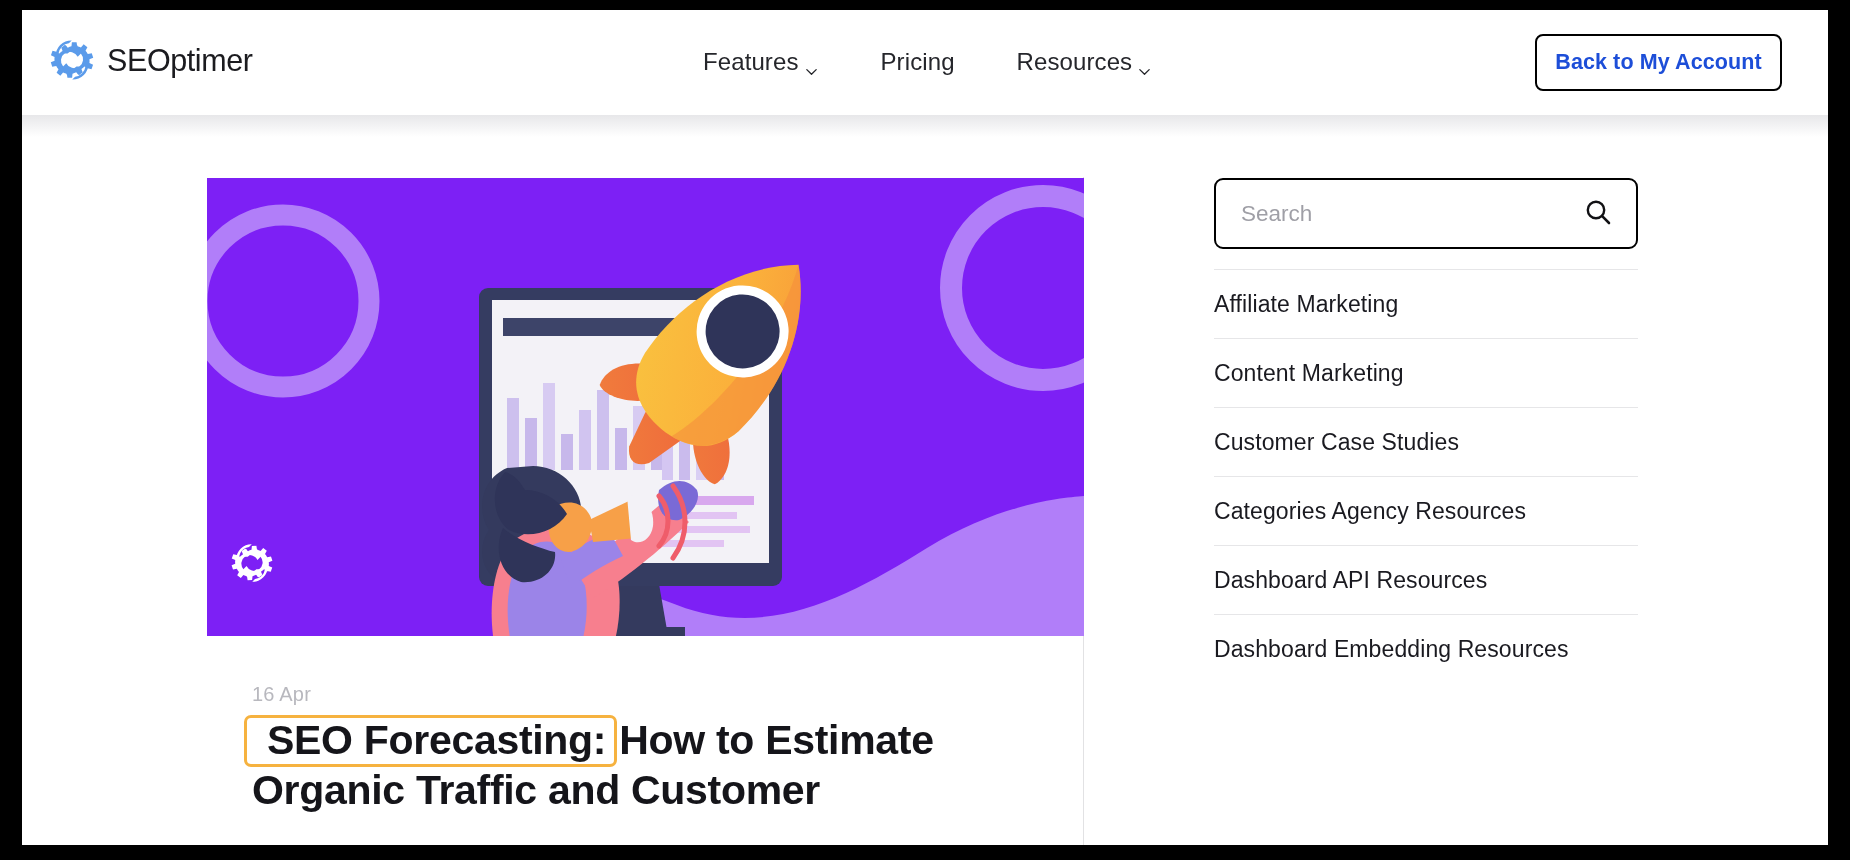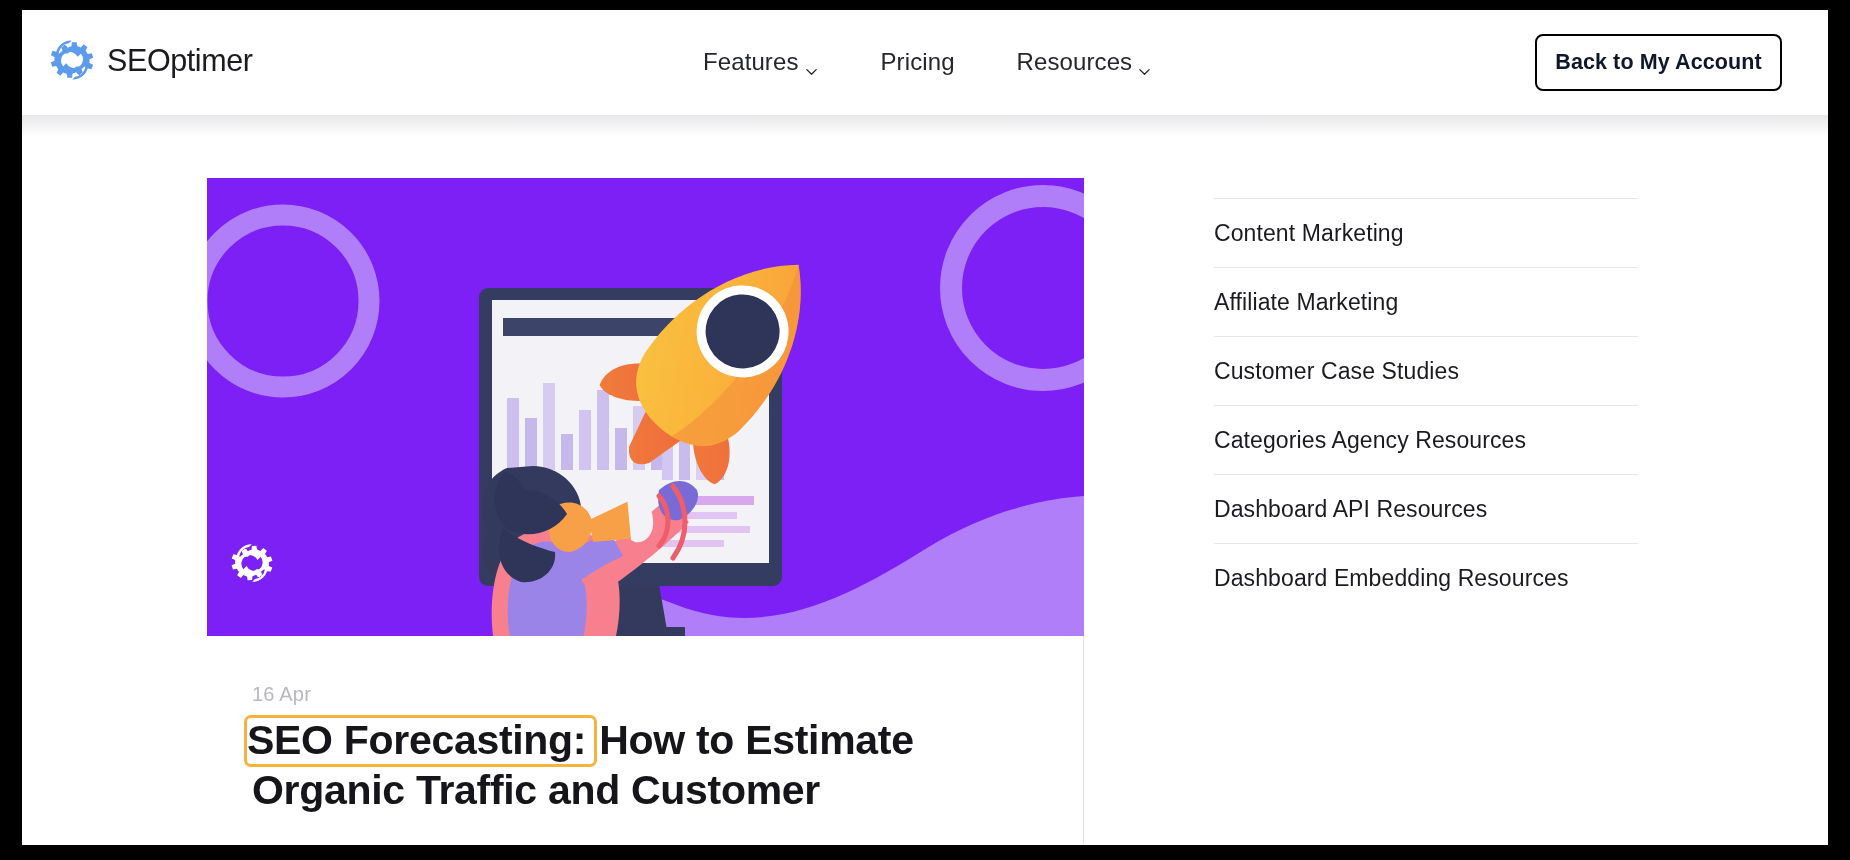--- a/index.html
+++ b/index.html
@@ -99,21 +99,21 @@
     right: 46px;
     top: 24px;
     width: 247px;
     height: 57px;
     border: 2.3px solid #000000;
     border-radius: 8px;
     background: #ffffff;
     font-family: "Liberation Sans", sans-serif;
     font-size: 21.5px;
     font-weight: bold;
-    color: #0f172a;
+    color: #1d4ed8;
     letter-spacing: 0.1px;
     cursor: pointer;
     display: flex;
     align-items: center;
     justify-content: center;
   }
 
   
   #content {
     position: absolute;
@@ -163,21 +163,21 @@
     font-weight: bold;
     color: #15151a;
     line-height: 1.13;
     letter-spacing: -0.3px;
     cursor: pointer;
   }
   #title-highlight {
     display: inline-block;
     border: 3px solid #f6b23f;
     border-radius: 7px;
-    padding: 2px 8px 3px 0;
+    padding: 2px 8px 3px 20px;
     margin: 0 2px 0 -8px;
     line-height: 1.0;
   }
 
   
   #sidebar {
     position: absolute;
     left: 1192px;
     top: 63px;
     width: 424px;
@@ -444,25 +444,36 @@
 
         <div id="article-body">
           <div id="article-date">16 Apr</div>
           <h2 id="article-title"><span id="title-highlight">SEO Forecasting:</span><span>How to Estimate Organic Traffic and Customer</span></h2>
         </div>
 
       </article>
 
       <aside id="sidebar">
 
+        <div id="search-wrap">
+          <input id="search-input" type="text" placeholder="Search" style="">
+          <button id="search-button">
+            <span>
+              <svg width="30" height="30" viewBox="0 0 30 30">
+                <circle cx="13" cy="13" r="8.2" fill="none" stroke="#111114" stroke-width="2.4"></circle>
+                <line x1="19.2" y1="19.2" x2="26" y2="26" stroke="#111114" stroke-width="2.6" stroke-linecap="round"></line>
+              </svg>
+            </span>
+          </button>
+        </div>
 
 
         <nav id="category-list">
+          <a class="category-item">Affiliate Marketing</a>
           <a class="category-item">Content Marketing</a>
-          <a class="category-item">Affiliate Marketing</a>
           <a class="category-item">Customer Case Studies</a>
           <a class="category-item">Categories Agency Resources</a>
           <a class="category-item">Dashboard API Resources</a>
           <a class="category-item">Dashboard Embedding Resources</a>
         </nav>
 
       </aside>
 
     </main>
   </div>

